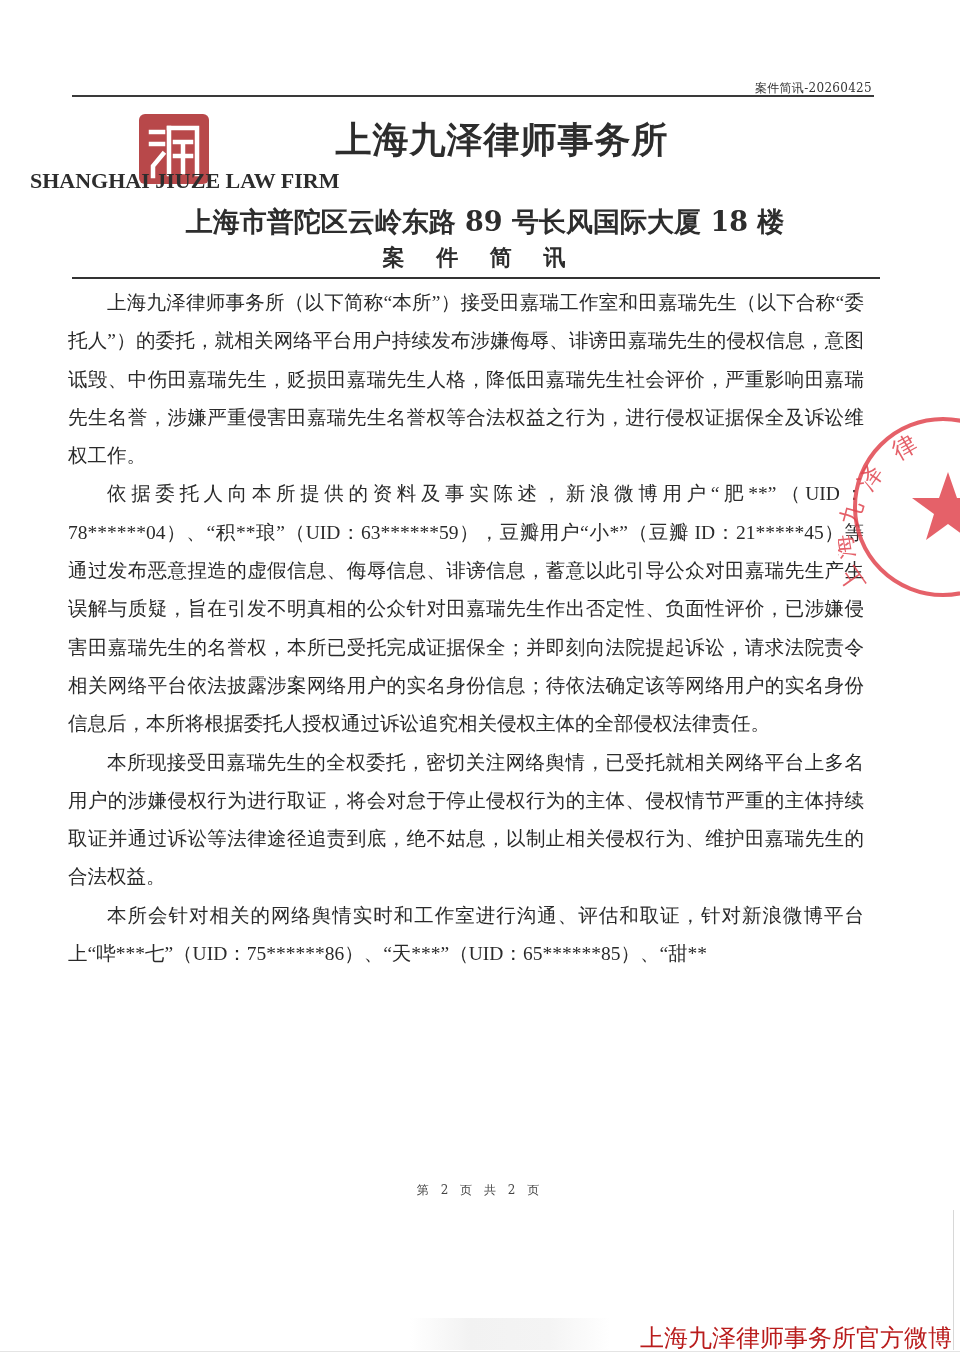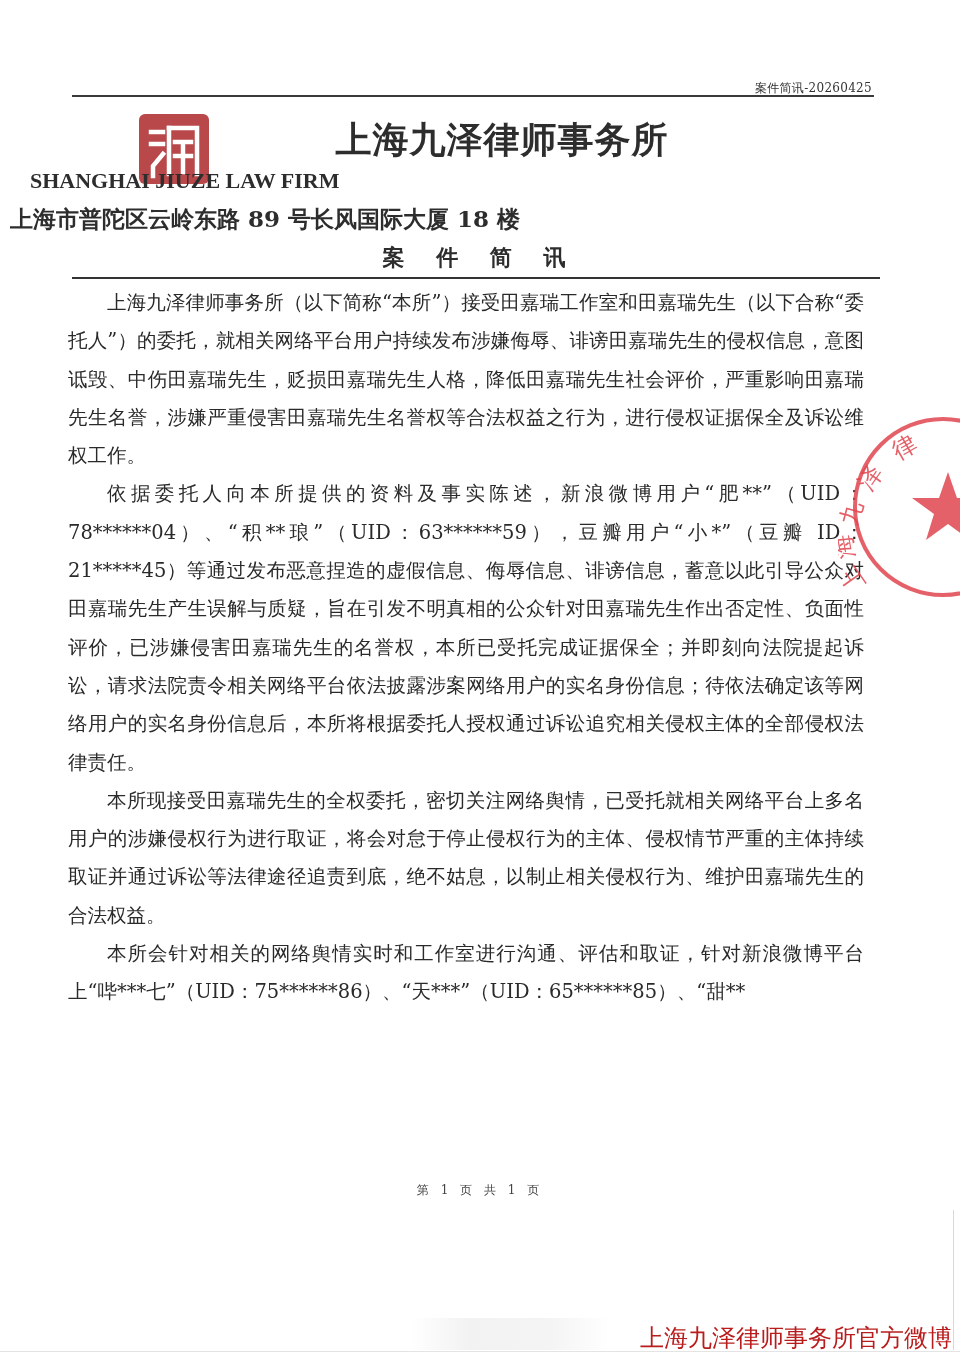--- a/index.html
+++ b/index.html
@@ -20,33 +20,33 @@
   .title-cn {
     position: absolute; left: 0; right: 0; top: 116px; text-align: center; font-size: 36px;
     font-weight: bold; color: #2d2d2d; padding-left: 44px; letter-spacing: 1px;
   }
   .title-en {
     position: absolute; left: 0; right: 0; top: 168px; text-align: left; font-size: 22px;
     font-weight: bold; color: #2d2d2d; padding-left: 30px;
     font-family: "Liberation Serif", serif;
   }
   .address {
-    position: absolute; left: 0; right: 0; top: 204px; font-size: 23px;
+    position: absolute; left: 0; right: 0; top: 204px; text-align: center; font-size: 27px;
     font-weight: bold; color: #2d2d2d; padding-left: 10px;
   }
   .doc-type {
     position: absolute; left: 0; right: 0; top: 243px; text-align: center; font-size: 22px;
     font-weight: bold; color: #2d2d2d; letter-spacing: 12px; 
   }
   .rule-mid { position: absolute; left: 72px; right: 80px; top: 277px; height: 2px; background: #333; }
   .body-text {
     position: absolute; left: 68px; width: 796px; top: 284px; font-size: 19.5px; line-height: 38.3px;
     color: #2a2a2a; text-align: justify;
   }
-  .body-text p { margin: 0 0 0 0; text-indent: 2em; }
+  .body-text p { margin: 0 0 0 0; text-indent: 2em; font-family: Liberation Serif, serif; }
   .body-text p + p { margin-top: 0; }
   .page-no {
     position: absolute; left: 0; right: 0; top: 1182px; text-align: center; font-size: 12px;
     color: #444; letter-spacing: 4px;
   }
   .seal {
     position: absolute; left: 838px; top: 412px; width: 190px; height: 190px;
   }
   .watermark {
     position: absolute; right: 8px; top: 1322px; font-size: 24px; color: #b91c1c;
@@ -98,18 +98,18 @@
     <circle cx="105" cy="95" r="88" fill="none" stroke="#e0454f" stroke-width="4" opacity="0.85"></circle>
     <polygon points="100,60 109,86 136,86 114,102 122,128 100,112 78,128 86,102 64,86 91,86" fill="#e0454f" opacity="0.85" transform="translate(10,0)"></polygon>
     <text x="60" y="48" fill="#e0454f" font-size="24" opacity="0.85" transform="rotate(-30 60 48)" font-family="DejaVu Sans, sans-serif">律</text>
     <text x="32" y="80" fill="#e0454f" font-size="24" opacity="0.85" transform="rotate(-55 32 80)" font-family="DejaVu Sans, sans-serif">泽</text>
     <text x="18" y="115" fill="#e0454f" font-size="24" opacity="0.85" transform="rotate(-75 18 115)" font-family="DejaVu Sans, sans-serif">九</text>
     <text x="16" y="145" fill="#e0454f" font-size="24" opacity="0.85" transform="rotate(-100 16 145)" font-family="DejaVu Sans, sans-serif">海</text>
     <text x="28" y="172" fill="#e0454f" font-size="24" opacity="0.85" transform="rotate(-125 28 172)" font-family="DejaVu Sans, sans-serif">上</text>
   </svg>
 </div>
 
-<div class="page-no">第 1 页 共 1 页</div>
+<div class="page-no">第 2 页 共 2 页</div>
 
 <div class="wm-blur"></div>
 <div class="watermark">上海九泽律师事务所官方微博</div>
 <div class="scan-edge-right"></div>
 <div class="scan-edge-bottom"></div>
 
 </body></html>

